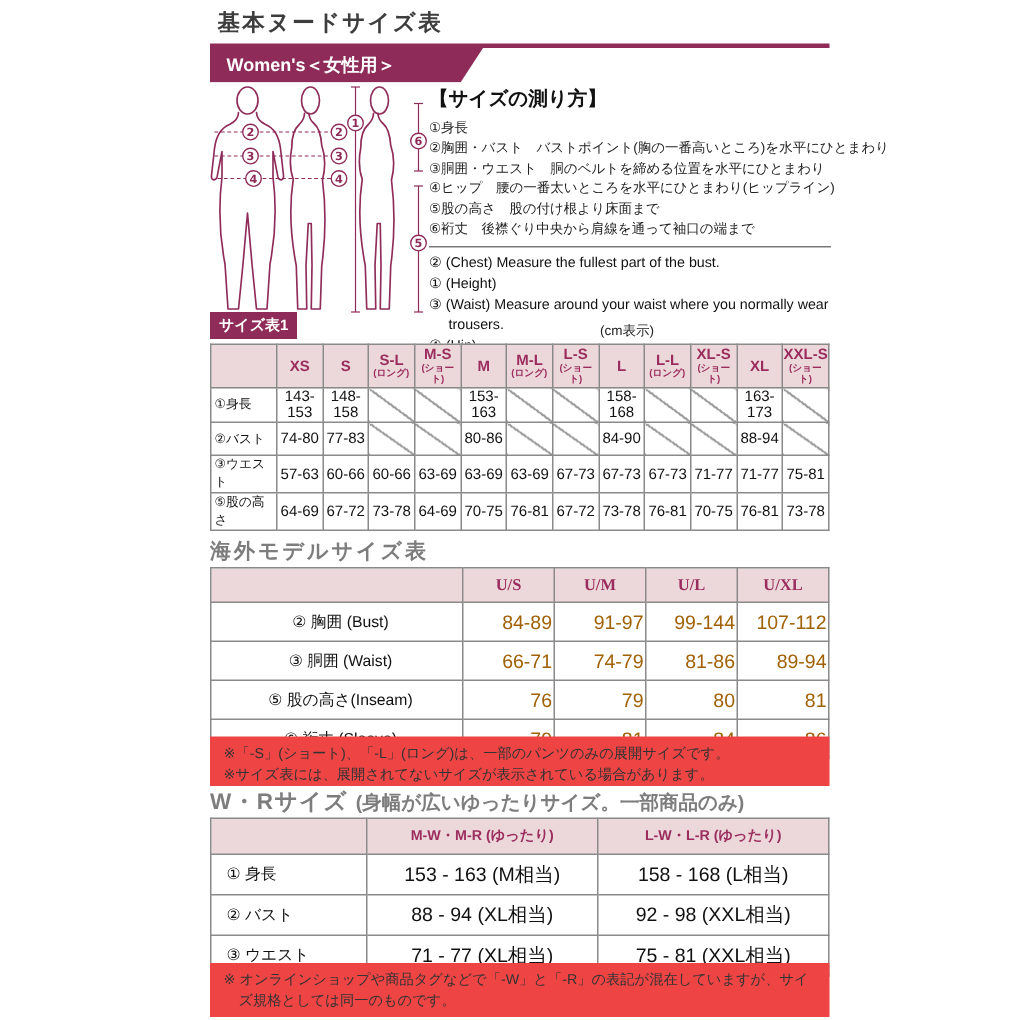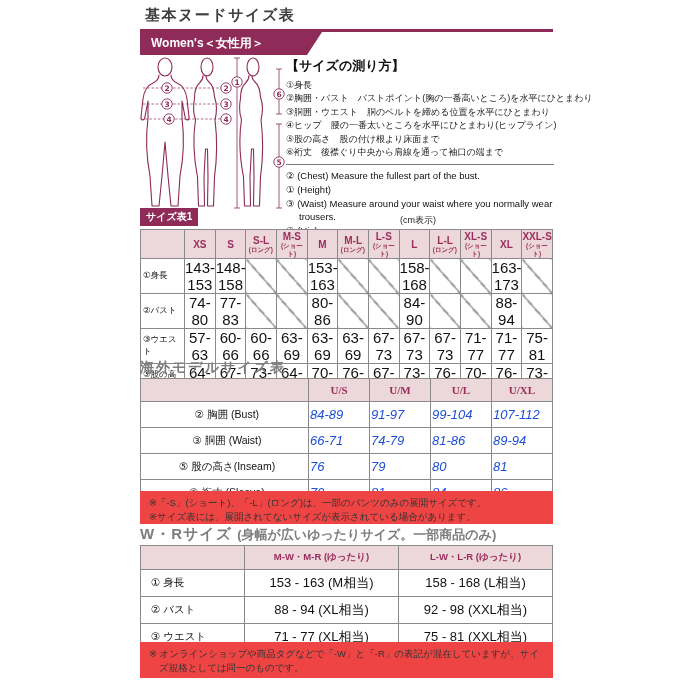--- a/index.html
+++ b/index.html
@@ -25,32 +25,32 @@
 
   table{border-collapse:collapse;background:#fff;}
   th,td{border:1px solid #8a8a8a;}
 
   .t1{position:absolute;left:140px;top:229px;width:413px;table-layout:fixed;}
   .t1 thead th{background:#ECD8DA;color:#9B2D5E;height:28px;padding:0;vertical-align:middle;}
   .t1 .m{font-size:10px;font-weight:bold;line-height:11px;}
   .t1 .s{font-size:7px;font-weight:bold;line-height:8px;transform:scale(.92);}
   .t1 thead th.corner{background:#ECD8DA;}
   .t1 tbody th{font-size:8.5px;font-weight:normal;text-align:left;padding:0 0 0 2px;color:#111;height:21px;background:#fff;}
-  .t1 td{font-size:15px;text-align:center;color:#111;height:21px;padding:0;}
+  .t1 td{font-size:10px;text-align:center;color:#111;height:21px;padding:0;}
   td.slash{background:linear-gradient(to top right,#fff 48%,#999 48%,#999 52%,#fff 52%);}
 
   .sect{position:absolute;font-weight:bold;color:#7d7d7d;}
   #overseasTitle{left:140px;top:359px;font-size:14px;letter-spacing:2px;}
   #wrTitle{left:140px;top:525px;font-size:15px;letter-spacing:1px;}
   #wrTitle .sub{font-size:13px;font-weight:bold;letter-spacing:0;color:#7d7d7d;}
 
   .t2{position:absolute;left:140px;top:378px;width:413px;table-layout:fixed;}
   .t2 thead th{background:#ECD8DA;color:#9B2D5E;font-size:11px;font-weight:bold;height:20px;font-family:Liberation Serif, serif;}
   .t2 tbody th{font-size:10.5px;font-weight:normal;text-align:center;padding-left:6px;color:#111;height:23px;}
-  .t2 td{font-size:13px;text-align:left;color:#1d4ed8;height:23px;font-style:italic;}
+  .t2 td{font-size:13px;text-align:right;color:#a16207;height:23px;}
 
   .note{position:absolute;left:140px;width:413px;background:#ef4444;box-sizing:border-box;padding:5px 9px;color:#333;}
   .note p{margin:0;font-size:9.5px;line-height:13.5px;padding-left:10px;text-indent:-10px;}
   #note1{top:491px;height:33px;}
   #note2{top:642px;height:36px;}
 
   .t3{position:absolute;left:140px;top:545px;width:413px;table-layout:fixed;}
   .t3 thead th{background:#ECD8DA;color:#9B2D5E;font-size:9.5px;font-weight:bold;height:21px;}
   .t3 tbody th{font-size:10.5px;font-weight:normal;text-align:left;padding-left:10px;color:#111;height:24px;}
   .t3 td{font-size:13px;text-align:center;color:#111;height:24px;}
@@ -279,21 +279,21 @@
           <th>U/M</th>
           <th>U/L</th>
           <th>U/XL</th>
         </tr>
       </thead>
     <tbody>
         <tr>
           <th>② 胸囲 (Bust)</th>
           <td>84-89</td>
           <td>91-97</td>
-          <td>99-104</td>
+          <td>99-144</td>
           <td>107-112</td>
         </tr>
         <tr>
           <th>③ 胴囲 (Waist)</th>
           <td>66-71</td>
           <td>74-79</td>
           <td>81-86</td>
           <td>89-94</td>
         </tr>
         <tr>

